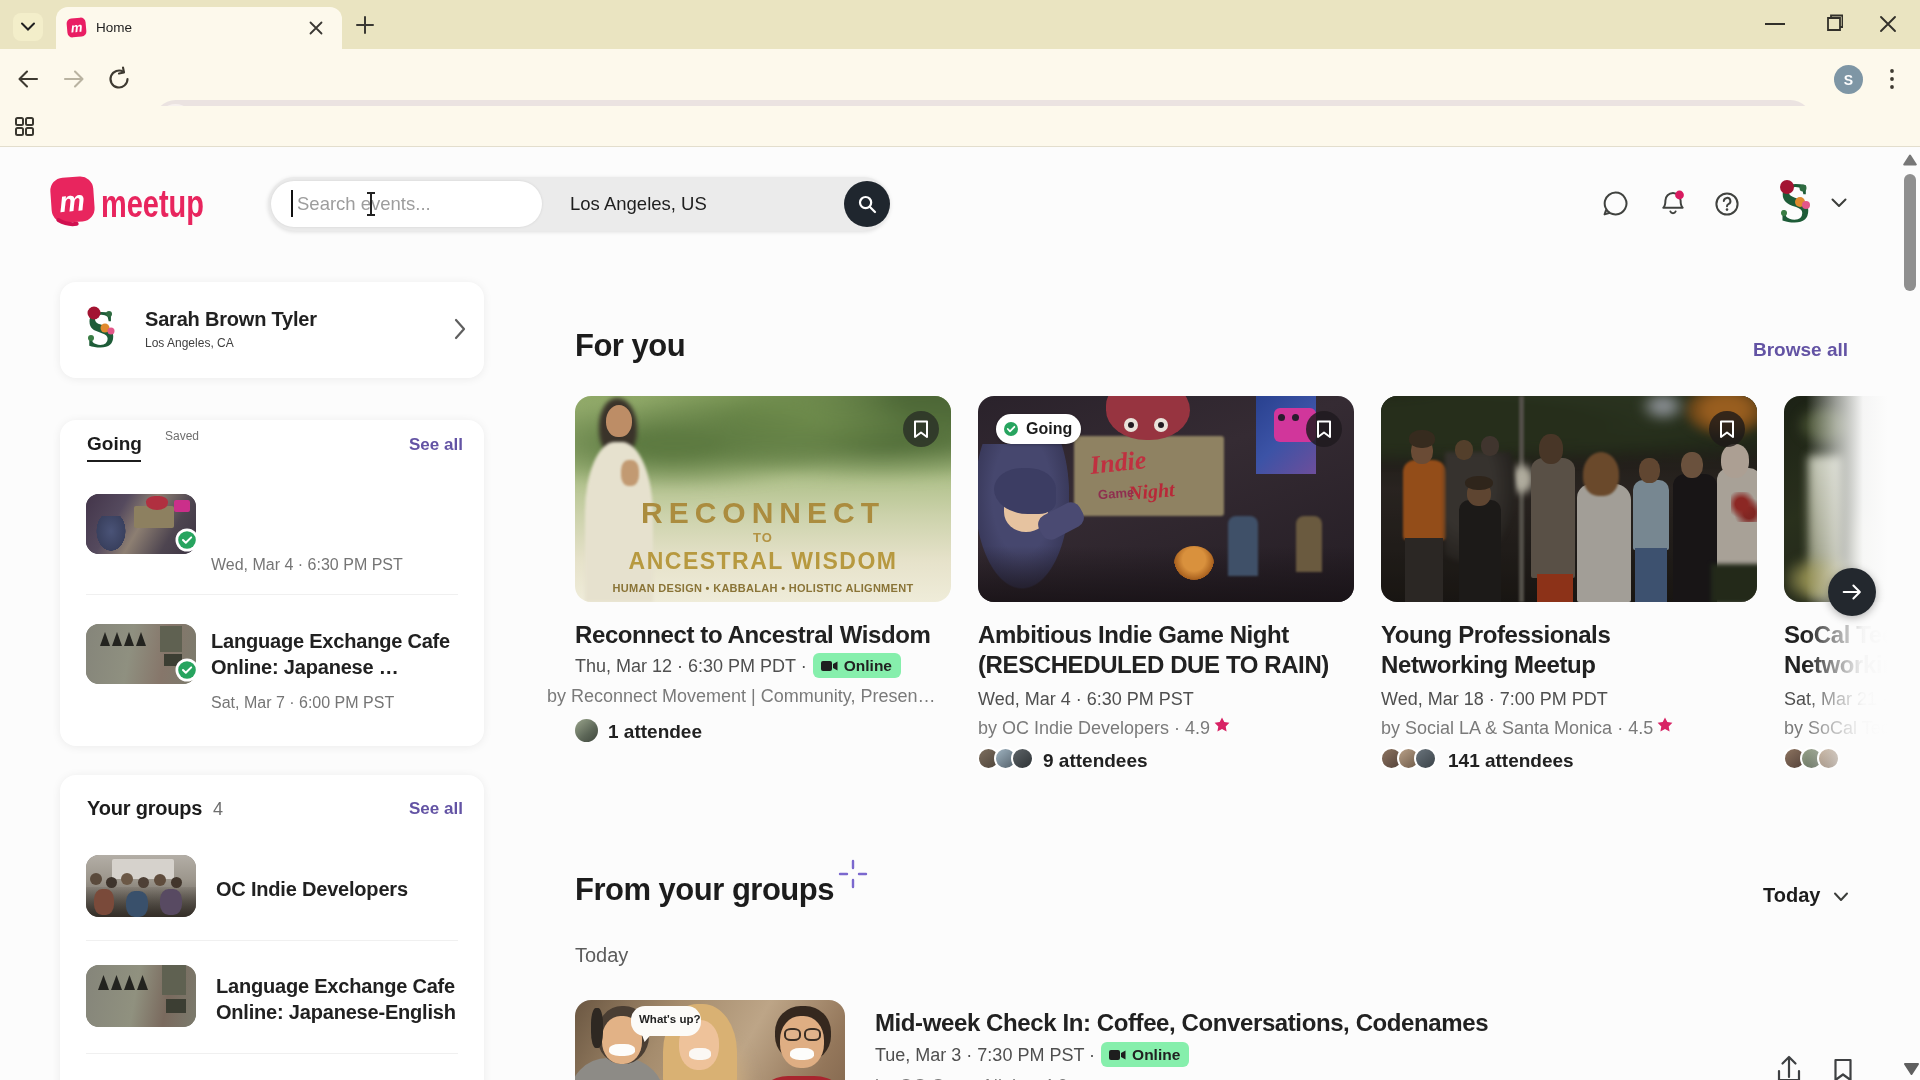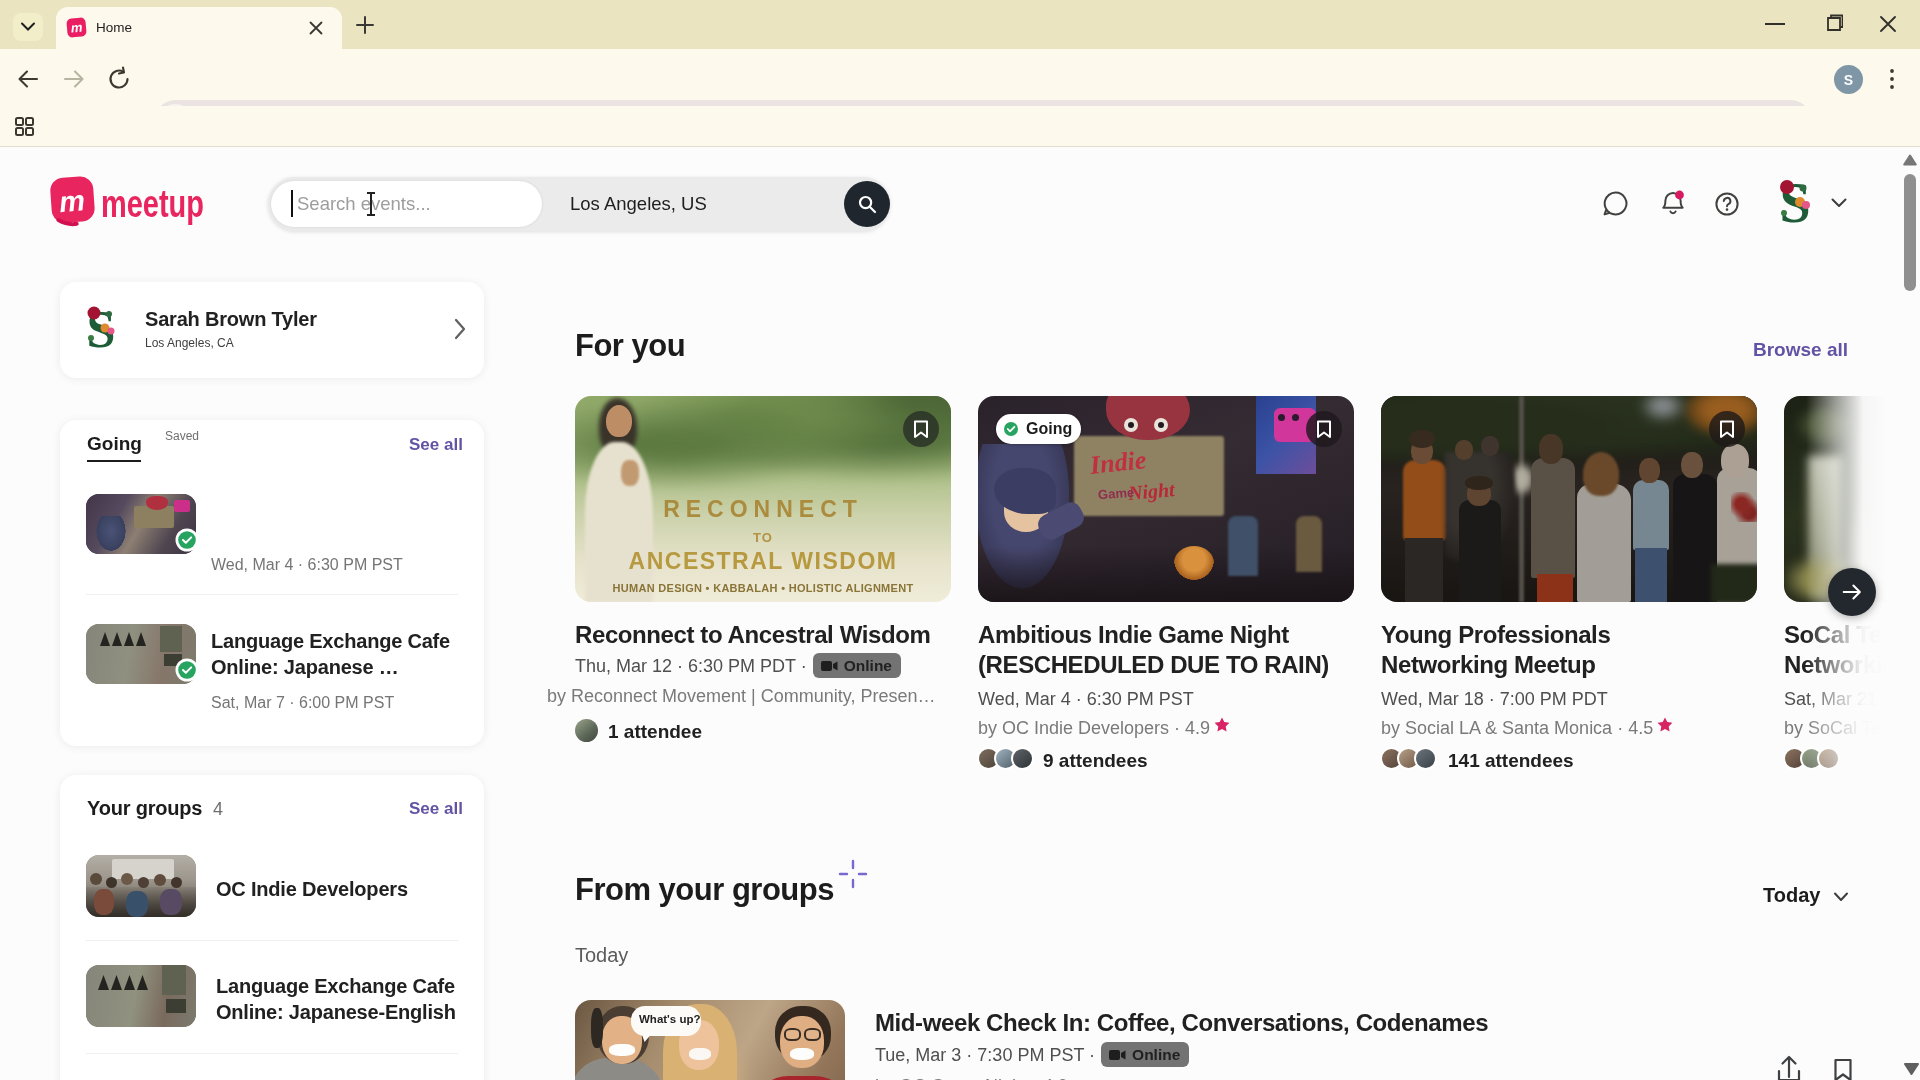--- a/index.html
+++ b/index.html
@@ -25,21 +25,21 @@
 .card { position:absolute; background:#fff; border-radius:16px; box-shadow:0 1px 10px rgba(0,0,0,0.07); }
 .purple { color:#6353a4; font-weight:bold; }
 .thumb { position:absolute; border-radius:13px; overflow:hidden; }
 .sep { position:absolute; height:1px; background:#f0f0f0; }
 .sbtitle { position:absolute; font-size:20px; font-weight:bold; color:#212121; line-height:26px; letter-spacing:-0.2px; }
 .sbdate { position:absolute; font-size:16px; color:#757575; }
 .cardtitle { position:absolute; font-size:24px; font-weight:bold; color:#212121; line-height:30px; letter-spacing:-0.4px; }
 .carddate { position:absolute; font-size:18px; color:#4f4f4f; }
 .cardby { position:absolute; font-size:18px; color:#7a7a7a; }
 .attend { position:absolute; font-size:19px; font-weight:bold; color:#212121; }
-.onlinebadge { display:inline-flex; align-items:center; background:#737373; border-radius:6px; height:25px; padding:0 9px 0 8px; margin-left:6px; vertical-align:middle; position:relative; top:-2px; }
+.onlinebadge { display:inline-flex; align-items:center; background:#86efac; border-radius:6px; height:25px; padding:0 9px 0 8px; margin-left:6px; vertical-align:middle; position:relative; top:-2px; }
 .onlinebadge span { font-size:15.5px; font-weight:bold; color:#212121; margin-left:6px; }
 .avring { position:absolute; border-radius:50%; border:2px solid #fff; }
 </style>
 </head>
 <body>
 <div id="stage">
 
   <div class="abs" id="tabstrip"></div>
   <div class="abs" id="tabsearch"></div>
   <svg class="abs" style="left:20px;top:21px" width="16" height="12" viewBox="0 0 16 12">
@@ -263,21 +263,21 @@
     <div class="abs" style="left:575px;top:181px;font-size:31px;font-weight:bold;color:#1c1c1c;letter-spacing:-0.5px;">For you</div>
     <div class="abs purple" style="left:1753px;top:192px;font-size:19px;">Browse all</div>
 
     <div class="thumb" style="left:575px;top:249px;width:376px;height:206px;border-radius:16px;">
       <div style="position:absolute;inset:0;background:linear-gradient(180deg,#90a968 0%,#a9bd83 35%,#ccd2ab 58%,#e6e2ca 80%,#efecd9 100%);"></div>
       <div style="position:absolute;left:-20px;top:-30px;width:420px;height:130px;background:radial-gradient(ellipse at 28% 60%,#5d7a41 10%,transparent 42%),radial-gradient(ellipse at 52% 40%,#6d8a4b 12%,transparent 46%),radial-gradient(ellipse at 78% 55%,#55713c 10%,transparent 44%),radial-gradient(ellipse at 95% 30%,#4c6636 12%,transparent 40%);filter:blur(6px);"></div>
       <div style="position:absolute;left:24px;top:2px;width:38px;height:58px;background:#3a332a;border-radius:48% 52% 42% 44%;filter:blur(2px);"></div>
       <div style="position:absolute;left:31px;top:9px;width:26px;height:32px;background:#bd8d66;border-radius:50% 50% 46% 46%;"></div>
       <div style="position:absolute;left:10px;top:46px;width:68px;height:160px;background:#e6e1ce;border-radius:44% 46% 0 0;filter:blur(1.5px);"></div>
       <div style="position:absolute;left:46px;top:64px;width:18px;height:26px;background:#c29a72;border-radius:40%;filter:blur(1px);"></div>
-      <div style="position:absolute;left:50px;top:100px;width:276px;text-align:center;font-size:23px;font-weight:bold;color:#ab8c3e;letter-spacing:6px;">RECONNECT</div>
+      <div style="position:absolute;left:50px;top:100px;width:276px;text-align:center;font-size:30px;font-weight:bold;color:#ab8c3e;letter-spacing:6px;">RECONNECT</div>
       <div style="position:absolute;left:50px;top:134px;width:276px;text-align:center;font-size:13px;font-weight:bold;color:#b39344;letter-spacing:1px;">TO</div>
       <div style="position:absolute;left:40px;top:152px;width:296px;text-align:center;font-size:23px;font-weight:bold;color:#b7993f;letter-spacing:1.5px;">ANCESTRAL WISDOM</div>
       <div style="position:absolute;left:23px;top:186px;width:330px;text-align:center;font-size:11px;font-weight:bold;color:#8a7437;letter-spacing:0.3px;">HUMAN DESIGN • KABBALAH • HOLISTIC ALIGNMENT</div>
     </div>
     <div class="abs" style="left:903px;top:264px;width:36px;height:36px;border-radius:50%;background:rgba(42,48,38,0.82);"></div>
     <svg class="abs" style="left:913px;top:273px" width="16" height="19" viewBox="0 0 16 19">
         <path d="M2 1.5 H14 V17 L8 12.5 L2 17 Z" stroke="#fff" stroke-width="2" fill="none" stroke-linejoin="round"></path>
       </svg>
     <div class="cardtitle" style="left:575px;top:473px;">Reconnect to Ancestral Wisdom</div>
     <div class="carddate" style="left:575px;top:508px;">Thu, Mar 12 · 6:30 PM PDT ·<span class="onlinebadge">

